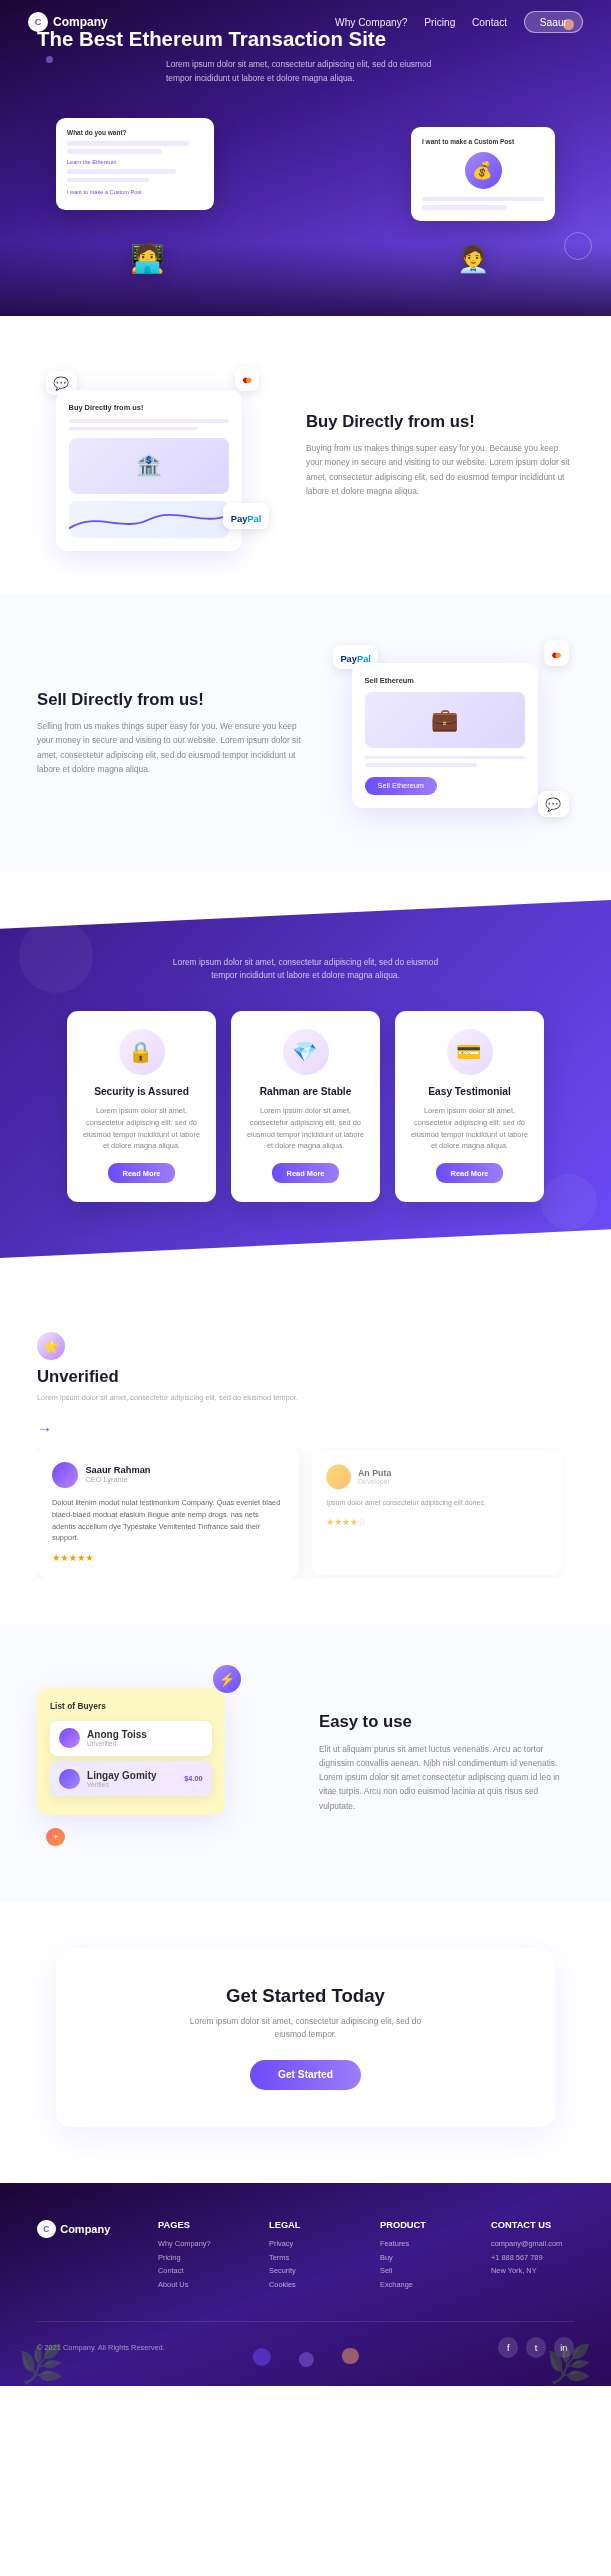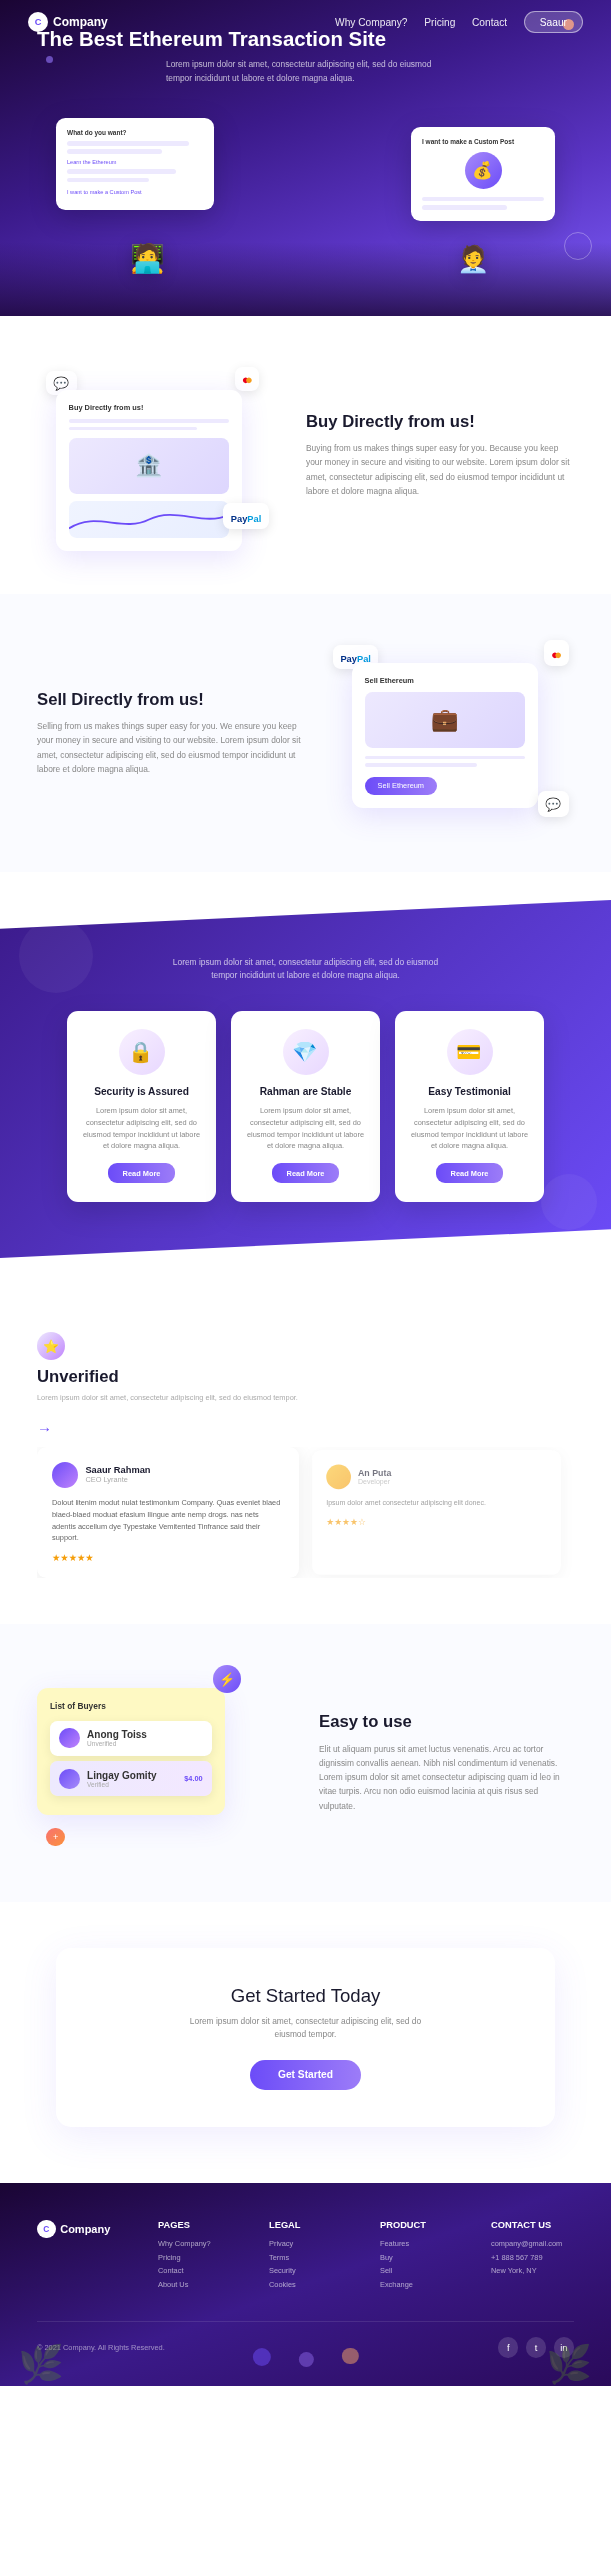--- a/index.html
+++ b/index.html
@@ -98,21 +98,21 @@
     .easy-text { flex: 1; margin-left: 22px; }
     .easy-text h2 { font-size: 16.7px; font-weight: 700; color: #1a1a2e; margin-bottom: 9.3px; }
     .easy-text p { font-size: 8.4px; color: #888; line-height: 1.7; }
 
     
     .get-started-section {
       margin: 28px 28px; background: #fff; border-radius: 15px;
       padding: 37px 28px; text-align: center;
       box-shadow: 0 9.3px 37px rgba(108,76,248,0.1);
     }
-    .get-started-section h2 { font-size: 18.6px; font-weight: 400; color: #1a1a2e; margin-bottom: 7.4px; }
+    .get-started-section h2 { font-size: 18.6px; font-weight: 700; color: #1a1a2e; margin-bottom: 7.4px; }
     .get-started-section p { font-size: 8.4px; color: #888; max-width: 260px; margin: 0 auto 18.6px; line-height: 1.6; }
     .get-started-btn {
       background: linear-gradient(90deg, #6c4cf8, #9c7cf8);
       color: #fff; border: none; padding: 9.3px 28px; border-radius: 23px;
       font-size: 10.2px; font-weight: 600; cursor: pointer;
     }
 
     
     footer {
       background: linear-gradient(160deg, #1a0533 0%, #3b1a8a 50%, #2a0a5a 100%);

